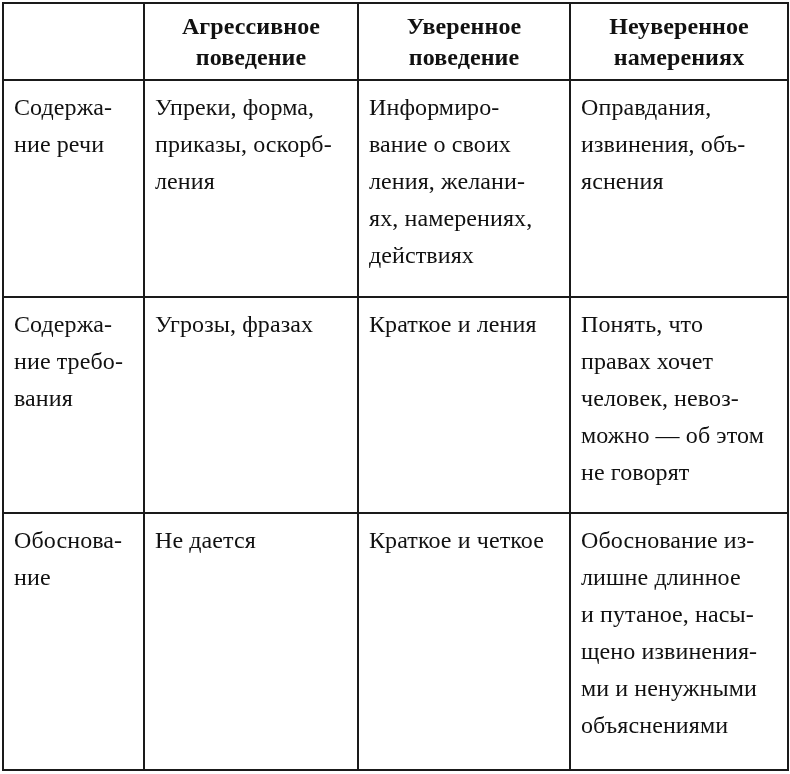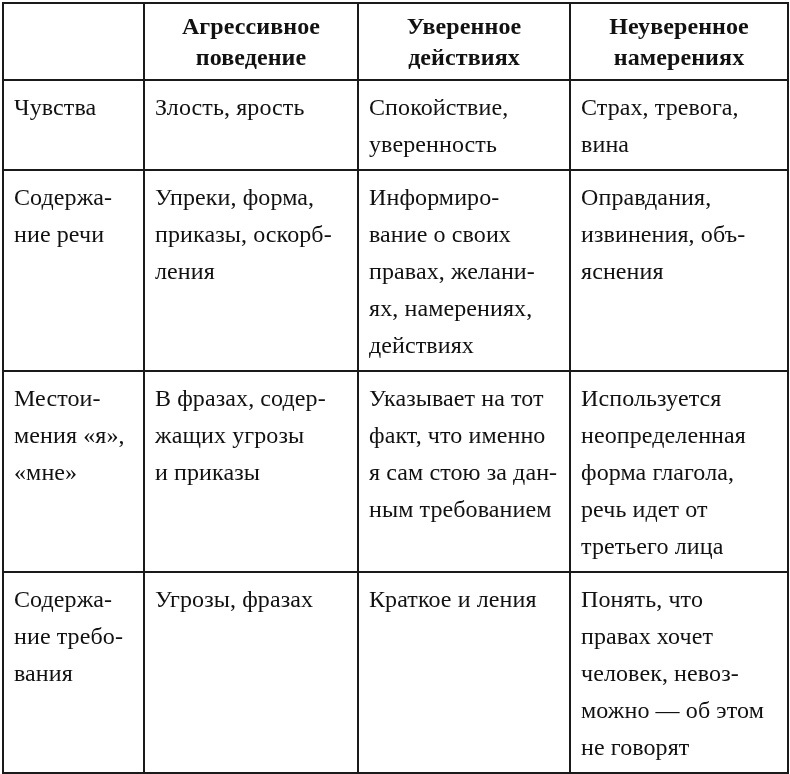--- a/index.html
+++ b/index.html
@@ -83,69 +83,44 @@
       <col class="col-data">
       <col class="col-data-2">
       <col class="col-data-3">
     </colgroup>
     <thead>
       <tr>
         <th class="corner-cell"></th>
         <th>Агрессивное
 поведение</th>
         <th>Уверенное
-действиях</th>
+поведение</th>
         <th>Неуверенное
 намерениях</th>
       </tr>
     </thead>
     <tbody>
 
-      <tr class="row-feelings">
-        <td class="cell-label">Чувства</td>
-        <td>Злость, ярость</td>
-        <td>Спокойствие,
-уверенность</td>
-        <td>Страх, тревога,
-вина</td>
-      </tr>
 
       <tr class="row-speech">
         <td class="cell-label">Содержа-
 ние речи</td>
         <td>Упреки, форма,
 приказы, оскорб-
 ления</td>
         <td>Информиро-
 вание о своих
-правах, желани-
+ления, желани-
 ях, намерениях,
 действиях</td>
         <td>Оправдания,
 извинения, объ-
 яснения</td>
       </tr>
 
-      <tr class="row-pronouns">
-        <td class="cell-label">Местои-
-мения «я»,
-«мне»</td>
-        <td>В фразах, содер-
-жащих угрозы
-и приказы</td>
-        <td>Указывает на тот
-факт, что именно
-я сам стою за дан-
-ным требованием</td>
-        <td>Используется
-неопределенная
-форма глагола,
-речь идет от
-третьего лица</td>
-      </tr>
 
       <tr class="row-demand">
         <td class="cell-label">Содержа-
 ние требо-
 вания</td>
         <td>Угрозы, фразах</td>
         <td>Краткое и ления</td>
         <td>Понять, что
 правах хочет
 человек, невоз-

